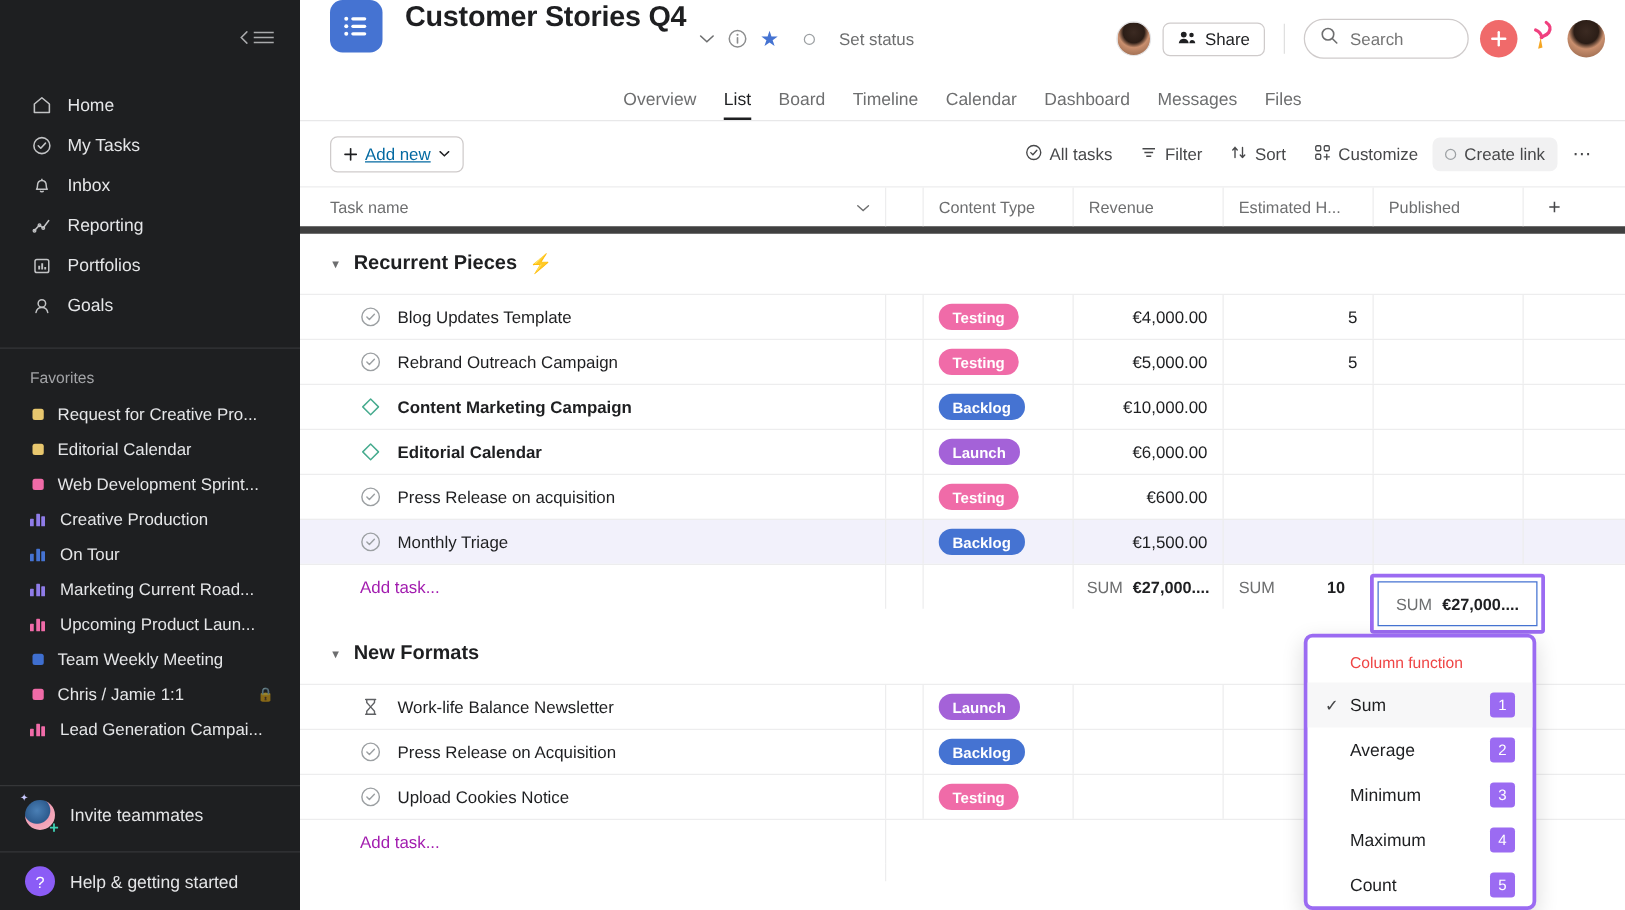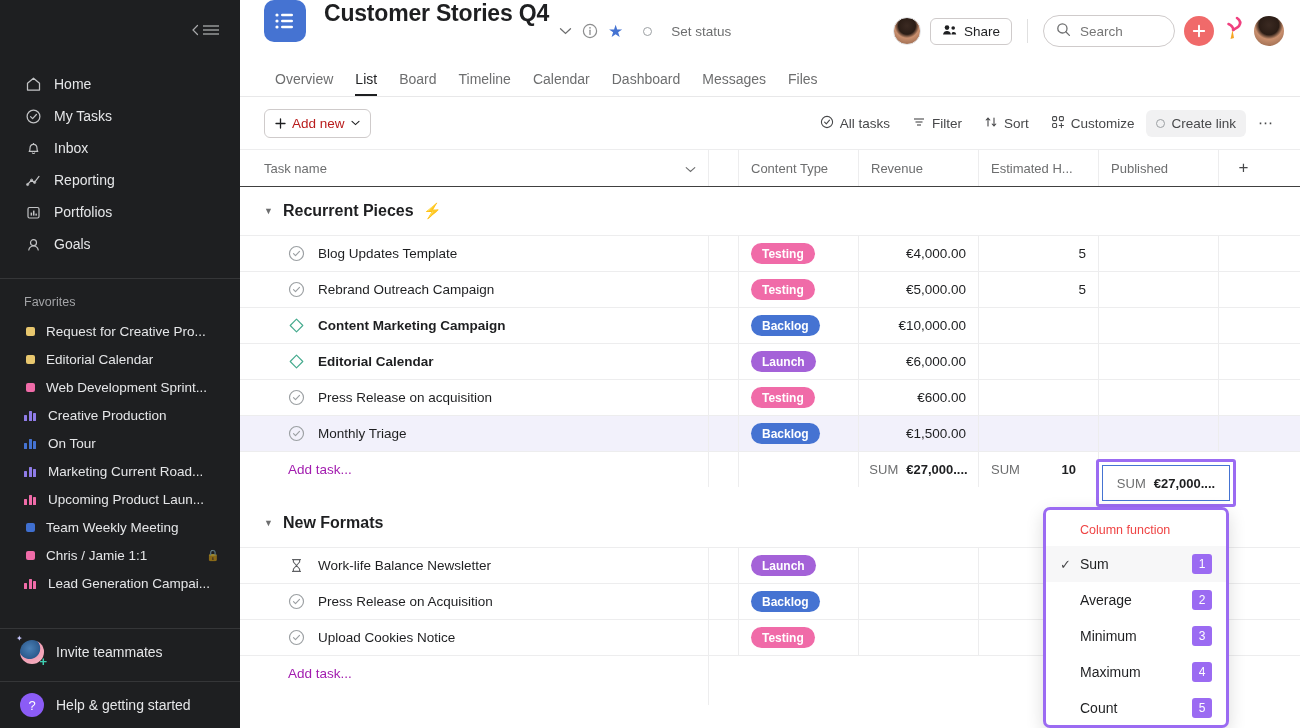--- a/index.html
+++ b/index.html
@@ -103,56 +103,56 @@
   }
   .search-box input {
     border: none; outline: none; font-size: 13.5px; color: #6d6e6f; width: 100%;
     font-family: "Liberation Sans", sans-serif; background: transparent;
   }
   .plus-btn {
     width: 30px; height: 30px; border-radius: 50%; background: #f06a6a; color: #fff;
     display: flex; align-items: center; justify-content: center; font-size: 19px; cursor: pointer; flex:0 0 30px;
   }
 
-  .tabs { display: flex; align-items: center; gap: 0; padding: 0 24px; height: 34px; }
+  .tabs { display: flex; align-items: center; gap: 0; padding: 0 24px; height: 34px; justify-content: center; }
   .tab {
     font-size: 14px; color: #6d6e6f; padding: 0 11px; height: 34px;
     display: flex; align-items: center; cursor: pointer; position: relative;
   }
   .tab.active { color: #1e1f21; font-weight: 400; }
   .tab.active::after {
     content: ""; position: absolute; left: 11px; right: 11px; bottom: 0; height: 2px; background: #1e1f21;
   }
   .tabs-underline { height: 1px; background: #e8e8e9; }
 
   .toolbar { height: 52px; display: flex; align-items: center; padding: 0 16px 0 24px; }
   .addnew-btn {
     display: flex; align-items: center; gap: 6px; border: 1px solid #cfcbcb; border-radius: 6px;
-    padding: 6px 10px; font-size: 13.5px; color: #b91c1c; cursor: pointer; background: #fff;
+    padding: 6px 10px; font-size: 13.5px; color: #0369a1; cursor: pointer; background: #fff; text-decoration: underline;
   }
   .tb-right { margin-left: auto; display: flex; align-items: center; gap: 2px; }
   .tb-btn {
     display: flex; align-items: center; gap: 6px; font-size: 13.5px; color: #47484a;
     padding: 6px 10px; border-radius: 6px; cursor: pointer;
   }
   .tb-btn.on { background: #f1f1f2; }
   .tb-dots { padding: 6px 10px; border-radius: 6px; cursor: pointer; color: #47484a; font-size: 15px; letter-spacing: 1px;}
 
   
   .table-wrap { position: relative; }
   .grid-row { display: flex; align-items: stretch; }
   .c-task   { width: 468px; flex: 0 0 468px; }
   .c-gap    { width: 30px;  flex: 0 0 30px; }
   .c-type   { width: 120px; flex: 0 0 120px; }
   .c-rev    { width: 120px; flex: 0 0 120px; }
   .c-est    { width: 120px; flex: 0 0 120px; }
   .c-pub    { width: 120px; flex: 0 0 120px; }
   .c-add    { width: 50px;  flex: 0 0 50px; }
 
-  .hdr-row { height: 38px; border-top: 1px solid #ededee; border-bottom: 1px solid #404040; }
+  .hdr-row { height: 38px; border-top: 1px solid #ededee; border-bottom: 6px solid #404040; }
   .hdr-cell {
     display: flex; align-items: center; font-size: 13px; color: #6d6e6f;
     border-left: 1px solid #ededee; padding: 0 12px;
   }
   .hdr-cell.first { border-left: none; padding-left: 24px; justify-content: space-between; }
   .hdr-cell.addcol { justify-content: center; font-size: 17px; color: #47484a; cursor: pointer; }
 
   .group-row { height: 48px; display: flex; align-items: center; }
   .group-head {
     display: flex; align-items: center; gap: 10px; padding-left: 24px; font-size: 16px;

